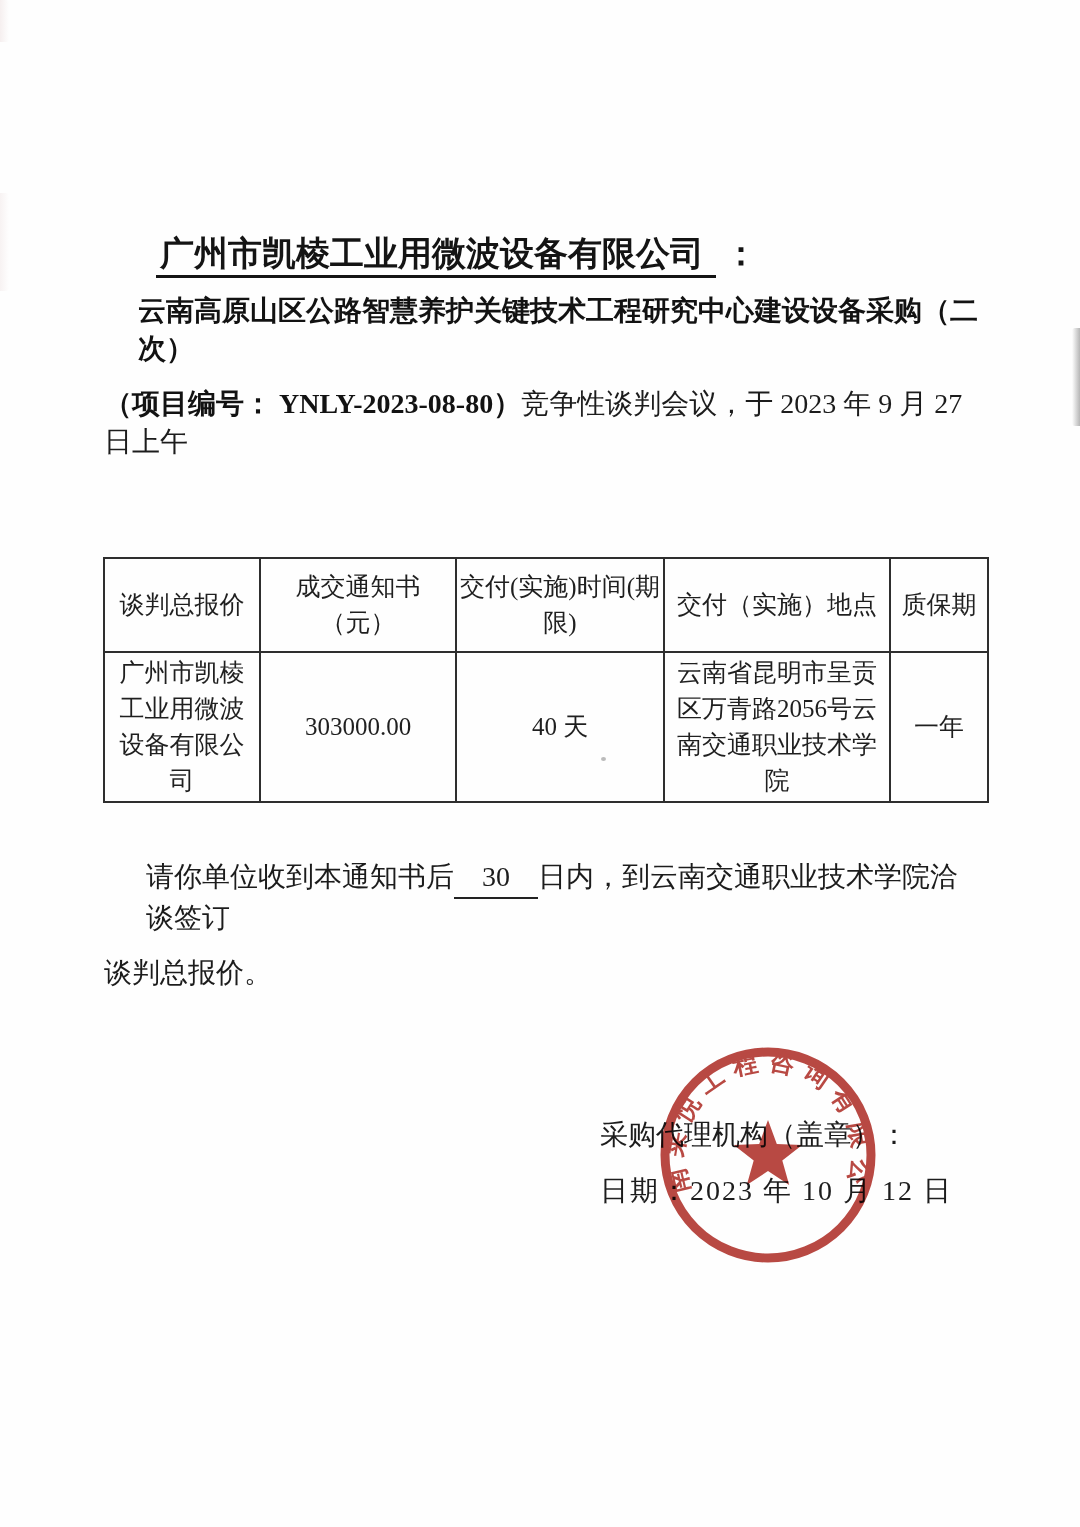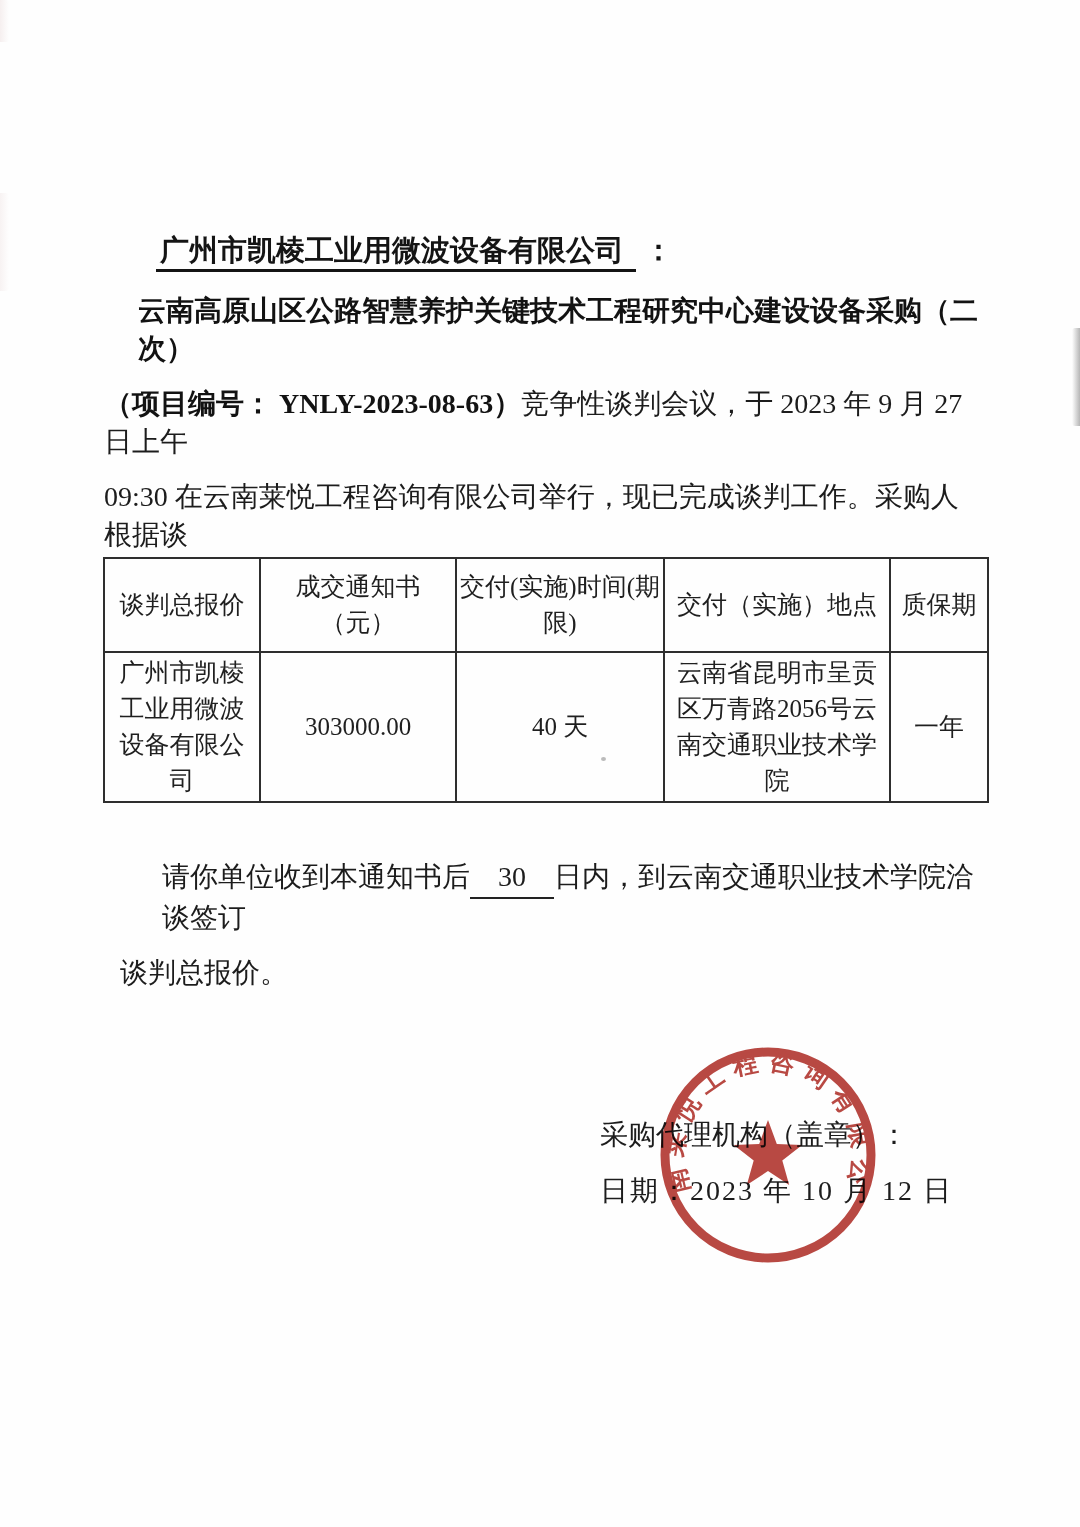--- a/index.html
+++ b/index.html
@@ -8,40 +8,40 @@
     background:#fefefe;overflow:hidden;
     font-family:"Liberation Serif","DejaVu Serif",serif;color:#1c1c1c;
   }
   .title{
     position:absolute;top:122px;left:0;width:100%;margin:0;
     text-align:center;font-size:66px;font-weight:bold;letter-spacing:16px;
     text-indent:16px;color:#111;
   }
   .addressee{
     position:absolute;top:231px;left:156px;
-    font-size:29px;font-weight:bold;color:#141414;white-space:nowrap;
+    font-size:34px;font-weight:bold;color:#141414;white-space:nowrap;
   }
   .addressee .uline{border-bottom:3px solid #141414;padding:0 12px 3px 4px;}
   .addressee .colon{margin-left:8px;}
   .bodytext{position:absolute;top:292px;left:104px;width:880px;}
   .bodytext p{margin:0 0 17px 0;font-size:28px;line-height:38px;color:#1c1c1c;}
   .bodytext .indent1{padding-left:34px;}
   .bold{font-weight:bold;color:#121212;}
   .notice-table{
     position:absolute;top:557px;left:103px;border-collapse:collapse;
     table-layout:fixed;
   }
   .notice-table td{
     border:2px solid #2e2e2e;text-align:center;vertical-align:middle;
     font-size:25px;line-height:36px;padding:2px 3px;color:#1f1f1f;
   }
   .notice-table .hrow td{height:88px;white-space:pre-line;}
   .notice-table .drow td{height:142px;}
   .closing{position:absolute;top:858px;left:104px;width:880px;}
-  .closing p{margin:0 0 17px 16px;font-size:28px;line-height:38px;}
+  .closing p{margin:0 0 17px 0;font-size:28px;line-height:38px;}
   .closing .indent1{padding-left:42px;}
   .blank{
     display:inline-block;min-width:80px;text-align:center;
     border-bottom:2px solid #222;padding:0 2px 1px 2px;
   }
   .sig-agency{position:absolute;top:1116px;left:600px;font-size:28px;white-space:nowrap;}
   .sig-date{position:absolute;top:1172px;left:600px;font-size:28px;white-space:nowrap;letter-spacing:2px;}
   .stamp{
     position:absolute;top:1040px;left:653px;width:230px;height:230px;
     mix-blend-mode:multiply;opacity:0.9;
@@ -63,22 +63,21 @@
 
 <div id="page">
 
 
   <div class="addressee">
     <span class="uline">广州市凯棱工业用微波设备有限公司</span><span class="colon">：</span>
   </div>
 
   <div class="bodytext">
     <p class="indent1"><span class="bold">云南高原山区公路智慧养护关键技术工程研究中心建设设备采购（二次）</span></p>
-    <p><span class="bold">（项目编号： YNLY-2023-08-63）</span><span>竞争性谈判会议，于 2023 年 9 月 27 日上午</span></p>
-    <p>09:30 在云南莱悦工程咨询有限公司举行，现已完成谈判工作。采购人根据谈</p>
+    <p><span class="bold">（项目编号： YNLY-2023-08-80）</span><span>竞争性谈判会议，于 2023 年 9 月 27 日上午</span></p>
   </div>
 
   <table class="notice-table">
     <colgroup>
       <col style="width:156px">
         <col style="width:196px">
         <col style="width:208px">
         <col style="width:226px">
         <col style="width:98px">
     </colgroup>

